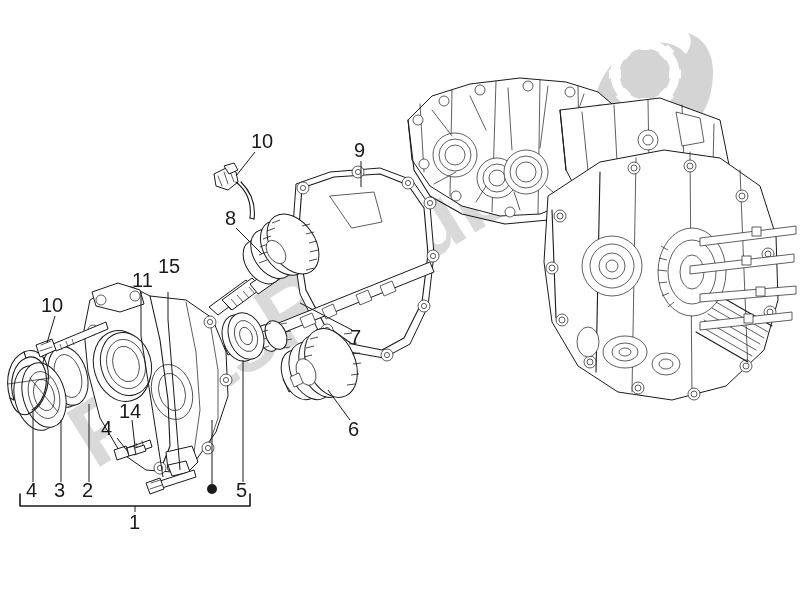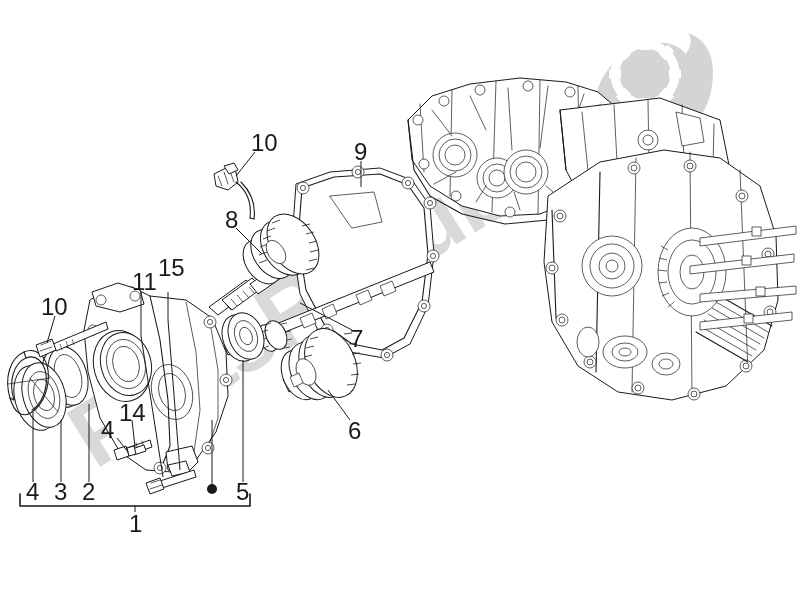--- a/index.html
+++ b/index.html
@@ -18,21 +18,21 @@
   #diagram-svg {
     position: absolute;
     left: 0;
     top: 0;
     width: 800px;
     height: 600px;
   }
   .callout-num {
     position: absolute;
     font-family: "Liberation Sans", sans-serif;
-    font-size: 24px;
+    font-size: 20px;
     font-weight: 400;
     color: #1a1a1a;
     line-height: 1;
     white-space: nowrap;
     user-select: none;
   }
   .wm-text {
     font-family: "Liberation Sans", sans-serif;
     font-weight: bold;
     font-size: 92px;

